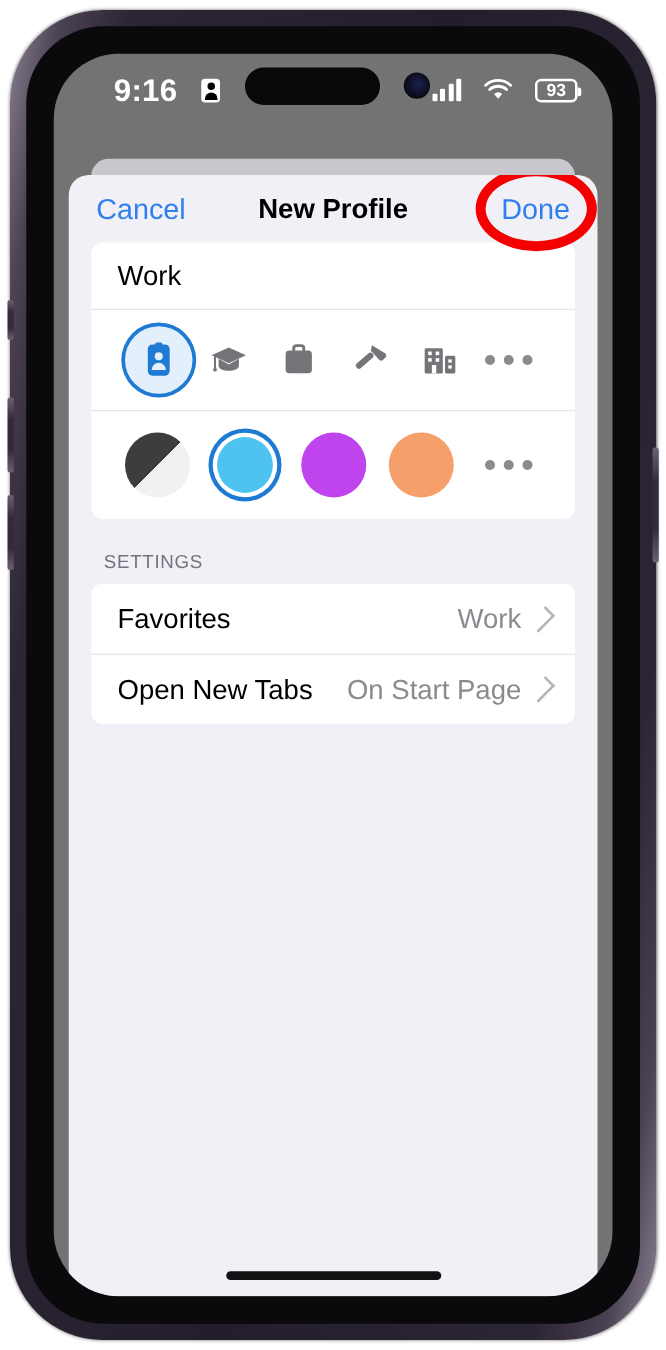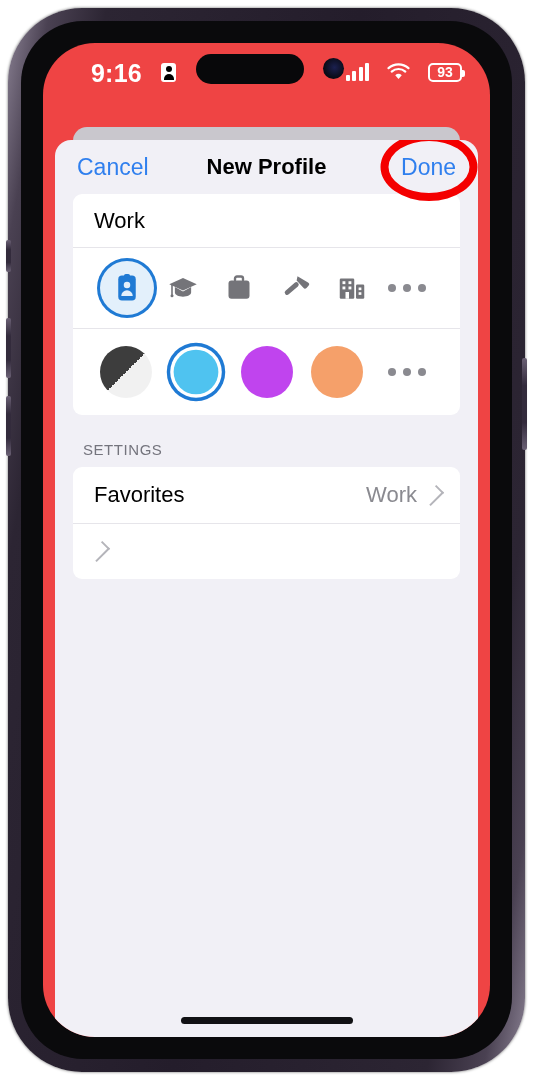--- a/index.html
+++ b/index.html
@@ -32,21 +32,21 @@
     border-radius: 62px;
     background: #0a0a0c;
   }
   #screen {
     position: absolute;
     left: 22px;
     top: 22px;
     right: 22px;
     bottom: 22px;
     border-radius: 52px;
-    background: #ef4444;
+    background: #737373;
     overflow: hidden;
   }
 
   
   .side-btn {
     position: absolute;
     background: linear-gradient(180deg, #6b6175, #332b3c 30%, #332b3c 70%, #6b6175);
     border-radius: 2px;
   }
   #btn-silent  { left: -2px; top: 232px; width: 5px; height: 32px; }
@@ -499,20 +499,22 @@
 
         <div class="section-header">SETTINGS</div>
 
         <div class="card">
           <div class="settings-row">
             <span class="settings-label">Favorites</span>
             <span class="settings-value">Work</span>
             <span class="chevron"></span>
           </div>
           <div class="settings-row">
+            <span class="settings-label">Open New Tabs</span>
+            <span class="settings-value">On Start Page</span>
             <span class="chevron"></span>
           </div>
         </div>
 
       </div>
 
       <div id="home-indicator"></div>
     </div>
   </div>
 </div>

